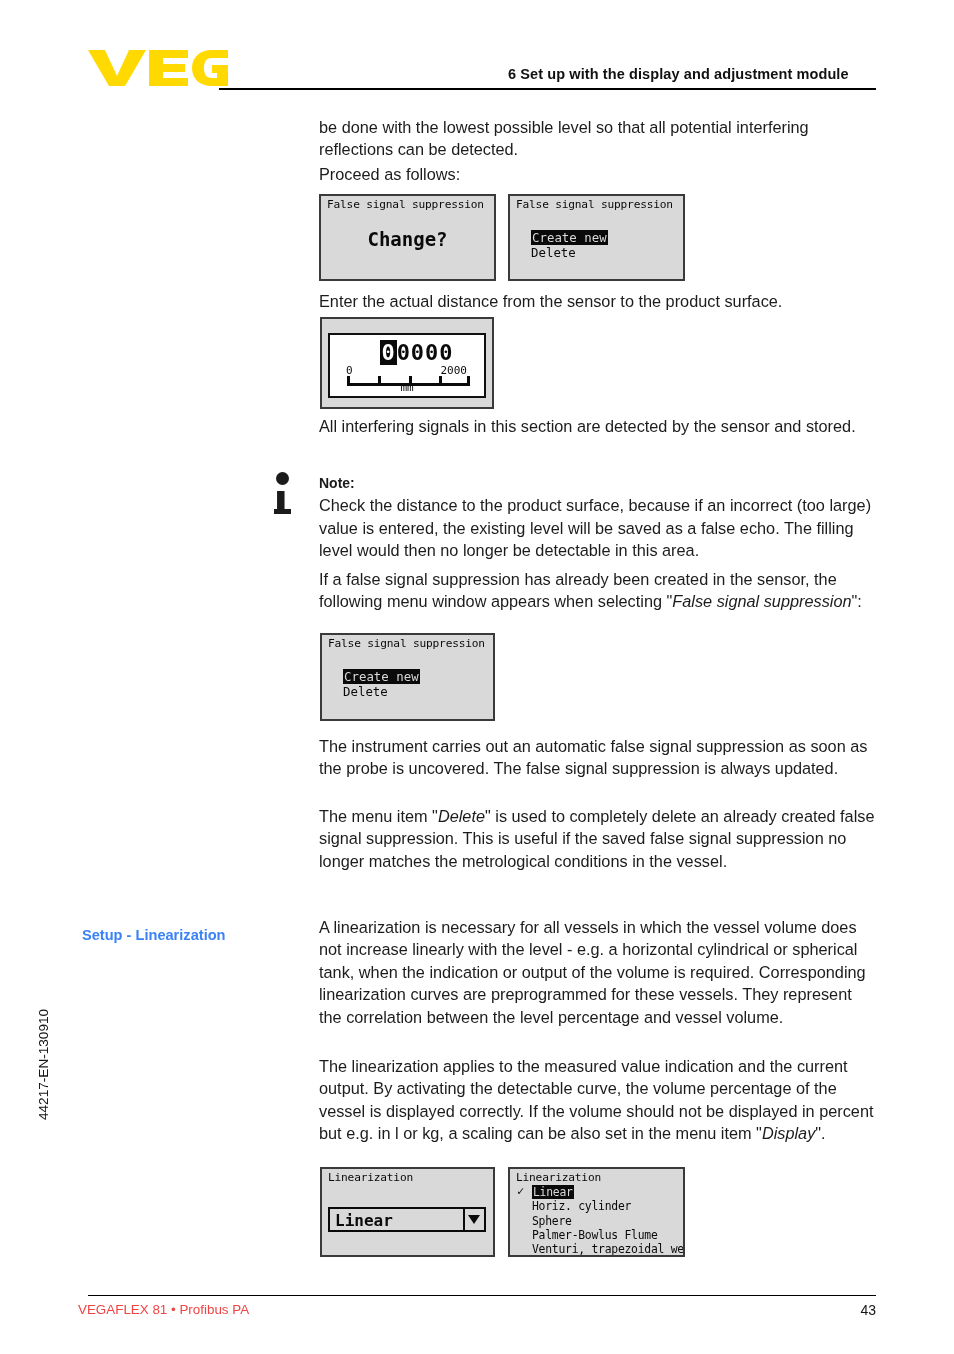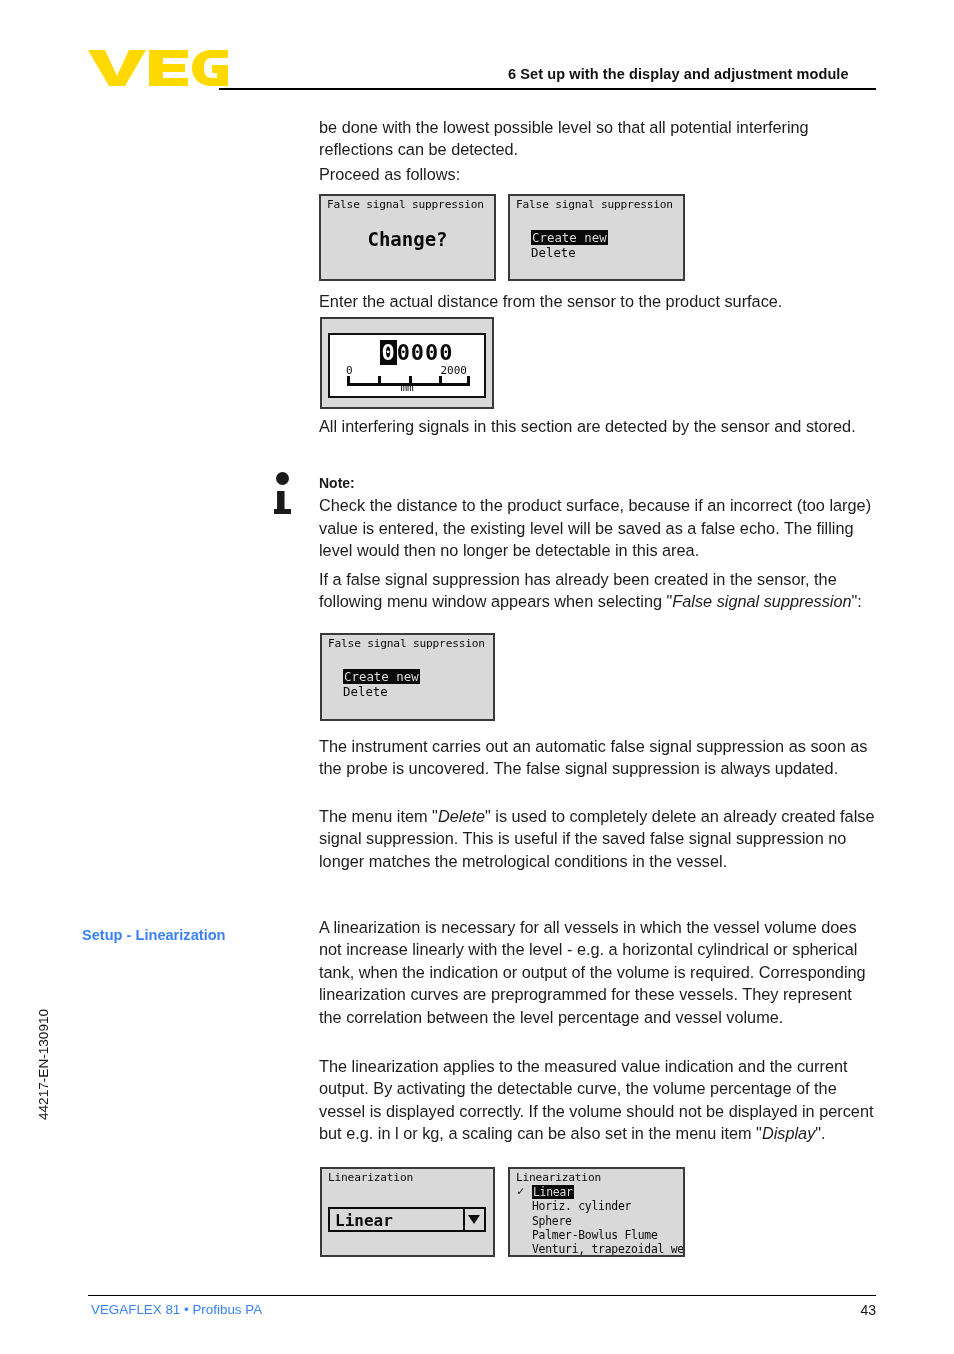--- a/index.html
+++ b/index.html
@@ -290,24 +290,24 @@
   .footer-rule {
     position: absolute;
     left: 88px;
     top: 1295px;
     width: 788px;
     height: 1px;
     background: #000000;
   }
   .footer-left {
     position: absolute;
-    left: 91px;
+    left: 78px;
     top: 1302px;
     font-size: 13.4px;
-    color: #3b82f6;
+    color: #ef4444;
     white-space: nowrap;
   }
   .footer-right {
     position: absolute;
     right: 78px;
     top: 1302px;
     font-size: 14px;
     color: #141414;
   }
   .doc-id {

